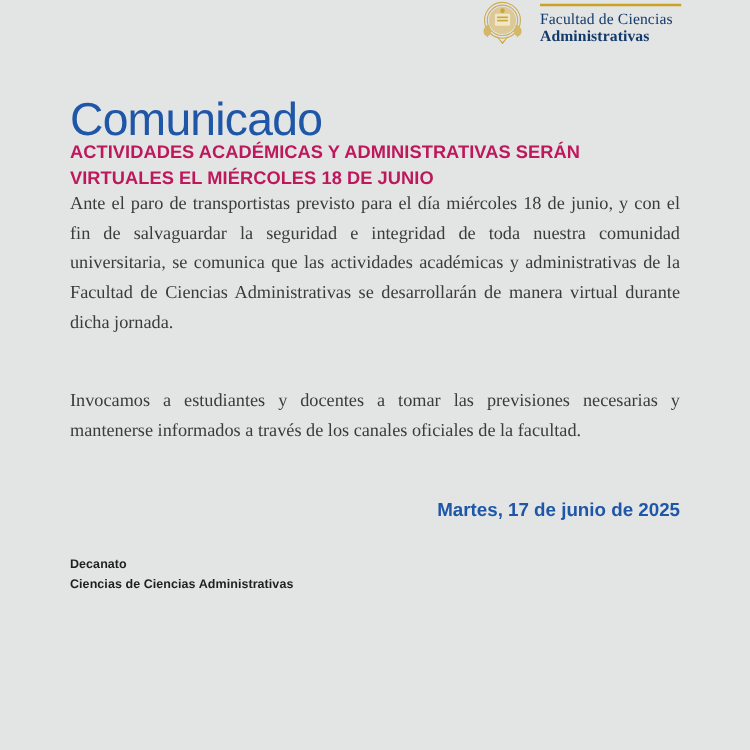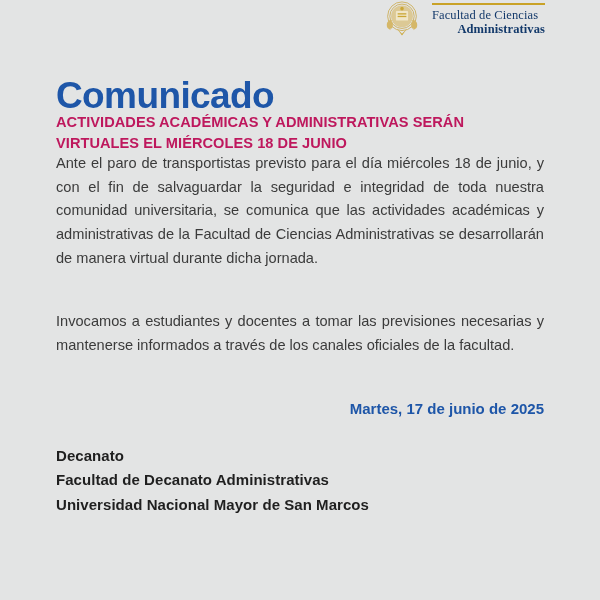--- a/index.html
+++ b/index.html
@@ -50,30 +50,30 @@
   .brand-line {
     font-family: "Liberation Serif", serif;
     color: #143a6b;
     font-size: 12.5px;
     line-height: 1.16;
     letter-spacing: .1px;
     white-space: nowrap;
   }
   .brand-line-2 {
     font-weight: bold;
-    text-align: right;
+    text-align: left;
   }
 
   
   .title {
     position: absolute;
     left: 56px;
     top: 52px;
     font-size: 37px;
-    font-weight: bold;
+    font-weight: normal;
     color: #1e56a8;
     letter-spacing: -0.6px;
     line-height: 1;
   }
   .subtitle {
     position: absolute;
     left: 56px;
     top: 100px;
     width: 470px;
     font-size: 14.6px;
@@ -82,20 +82,21 @@
     line-height: 1.42;
     letter-spacing: .05px;
   }
 
   
   .body-block {
     position: absolute;
     left: 56px;
     top: 152px;
     width: 488px;
+    font-family: Liberation Serif, serif;
   }
   .para {
     text-align: justify;
     text-justify: inter-word;
     font-size: 14.6px;
     line-height: 1.62;
     color: #3b3b3b;
     margin: 0;
   }
   .para + .para {
@@ -113,21 +114,21 @@
     text-align: right;
   }
 
   
   .signature {
     position: absolute;
     left: 56px;
     top: 444px;
   }
   .sig-line {
-    font-size: 15px;
+    font-size: 10px;
     font-weight: bold;
     color: #1f1f1f;
     line-height: 1.63;
     letter-spacing: .05px;
   }
 </style>
 </head>
 <body>
 
 <div class="page">
@@ -172,17 +173,16 @@
 
   <div class="body-block">
     <p class="para">Ante el paro de transportistas previsto para el día miércoles 18 de junio, y con el fin de salvaguardar la seguridad e integridad de toda nuestra comunidad universitaria, se comunica que las actividades académicas y administrativas de la Facultad de Ciencias Administrativas se desarrollarán de manera virtual durante dicha jornada.</p>
     <p class="para">Invocamos a estudiantes y docentes a tomar las previsiones necesarias y mantenerse informados a través de los canales oficiales de la facultad.</p>
   </div>
 
   <div class="date-line">Martes, 17 de junio de 2025</div>
 
   <div class="signature">
     <div class="sig-line">Decanato</div>
-    <div class="sig-line">Facultad de Decanato Administrativas</div>
-    <div class="sig-line">Universidad Nacional Mayor de San Marcos</div>
+    <div class="sig-line">Ciencias de Ciencias Administrativas</div>
   </div>
 
 </div>
 
 </body></html>

